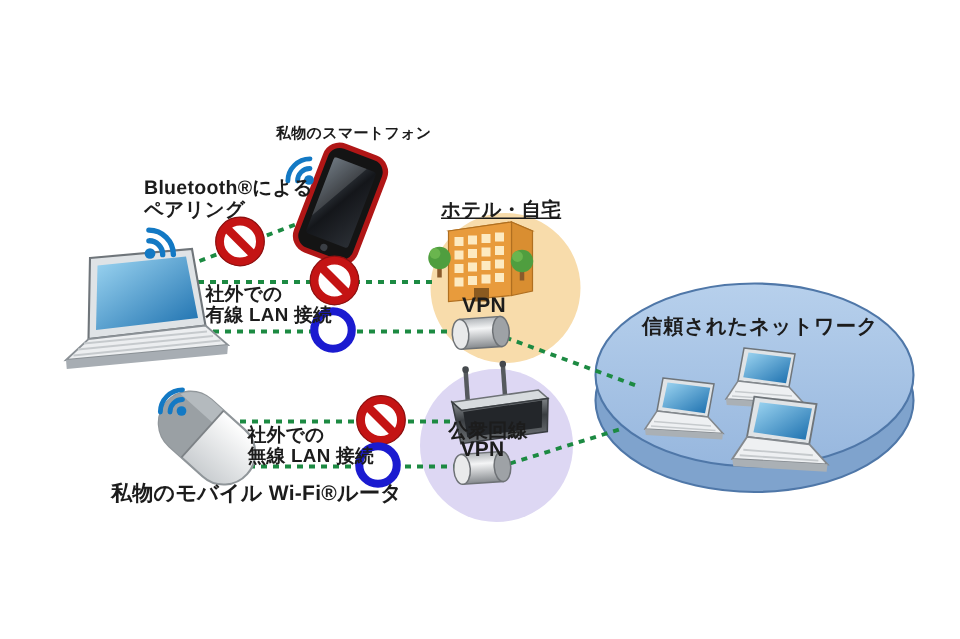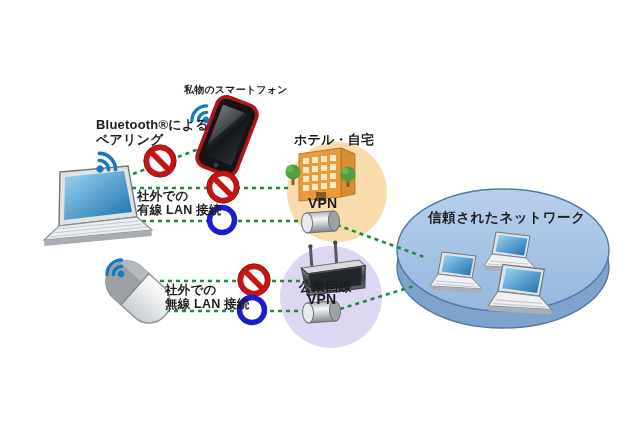--- a/index.html
+++ b/index.html
@@ -193,27 +193,28 @@
 </svg>
 
 <span class="lbl" style="left:164px;top:84px;font-size:10px;margin-left:20px;">私物のスマートフォン</span>
 
 <span class="lbl" style="left:96px;top:118px;font-size:13px;">Bluetooth®による
 ペアリング</span>
 
 <span class="lbl" style="left:137px;top:189px;font-size:12.5px;">社外での
 有線 LAN 接続</span>
 
-<span class="lbl" style="left:294px;top:133px;font-size:13px;">ホテル・自宅</span>
+<span class="lbl" style="left:294px;top:133px;font-size:13px;text-decoration:underline;">ホテル・自宅</span>
 
 <span class="lbl" style="left:308px;top:195px;font-size:14px;">VPN</span>
 
 <span class="lbl" style="left:299px;top:236px;font-size:13px;margin-top:44px;">公衆回線</span>
 
 <span class="lbl" style="left:165px;top:283px;font-size:12.5px;">社外での
 無線 LAN 接続</span>
 
 <span class="lbl" style="left:307px;top:291px;font-size:14px;">VPN</span>
 
+<span class="lbl" style="left:74px;top:320px;font-size:14px;">私物のモバイル Wi-Fi®ルータ</span>
 
 <span class="lbl" style="left:428px;top:210px;font-size:13.5px;letter-spacing:0.6px;text-align:center;">信頼されたネットワーク</span>
 
 </div>
 
 </body></html>

